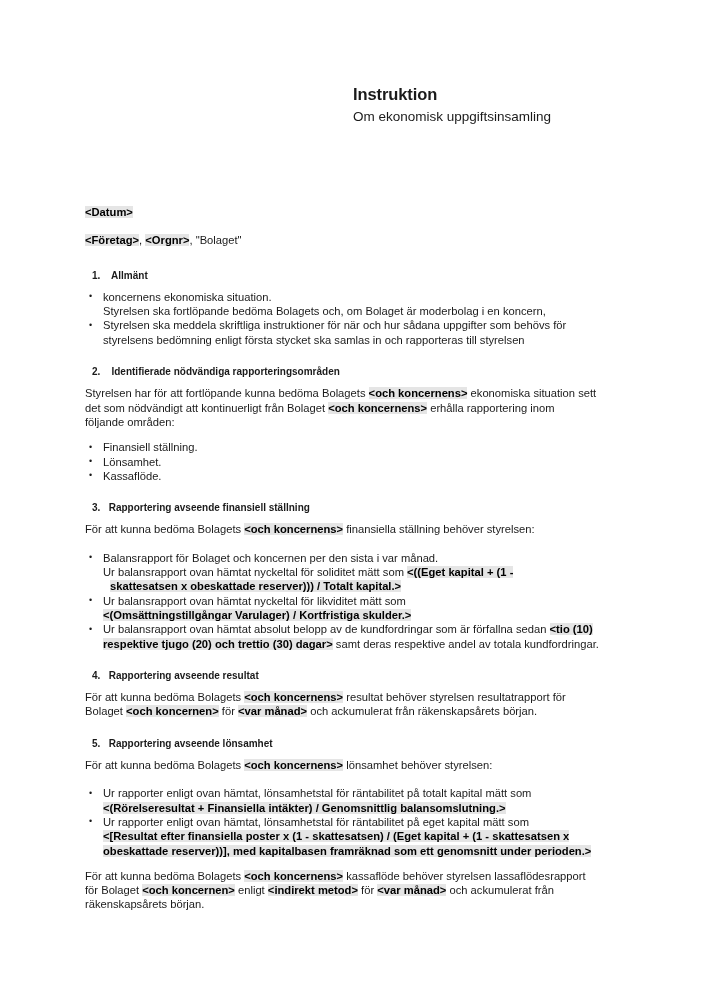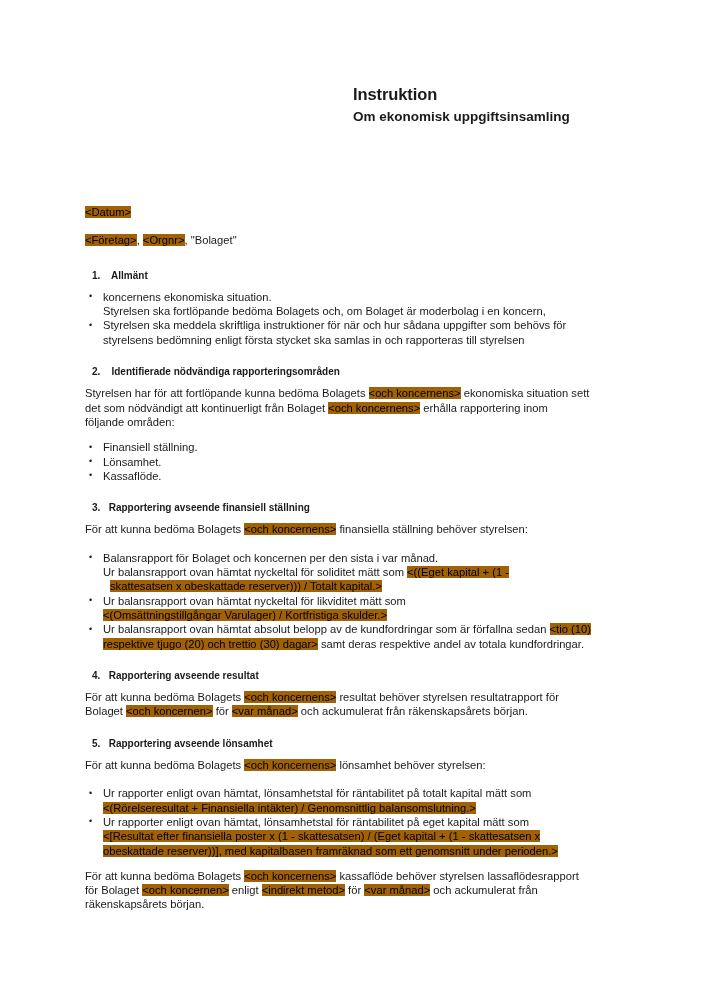--- a/index.html
+++ b/index.html
@@ -26,43 +26,44 @@
   }
   .doc-title {
     font-size: 16.5px;
     font-weight: bold;
     line-height: 1.25;
     margin: 0;
     letter-spacing: -0.1px;
   }
   .doc-subtitle {
     font-size: 13.5px;
-    font-weight: bold;
+    font-weight: normal;
     line-height: 1.3;
     margin: 3px 0 12px 0;
   }
 
   
   .body {
     position: absolute;
     left: 85px;
     top: 205px;
     width: 545px;
     font-size: 11.2px;
     line-height: 14.3px;
   }
   .meta-line {
     margin: 0 0 0 0;
   }
   .spacer-11 { height: 11px; }
   .spacer-14 { height: 14px; }
 
   .hl {
-    background: #a16207;
+    background: #e5e5e5;
     color: #000000;
+    font-weight: bold;
   }
 
   h2.section {
     font-size: 10px;
     font-weight: bold;
     margin: 7px;
     line-height: 14.3px;
     white-space: pre;
   }
   p.para {

